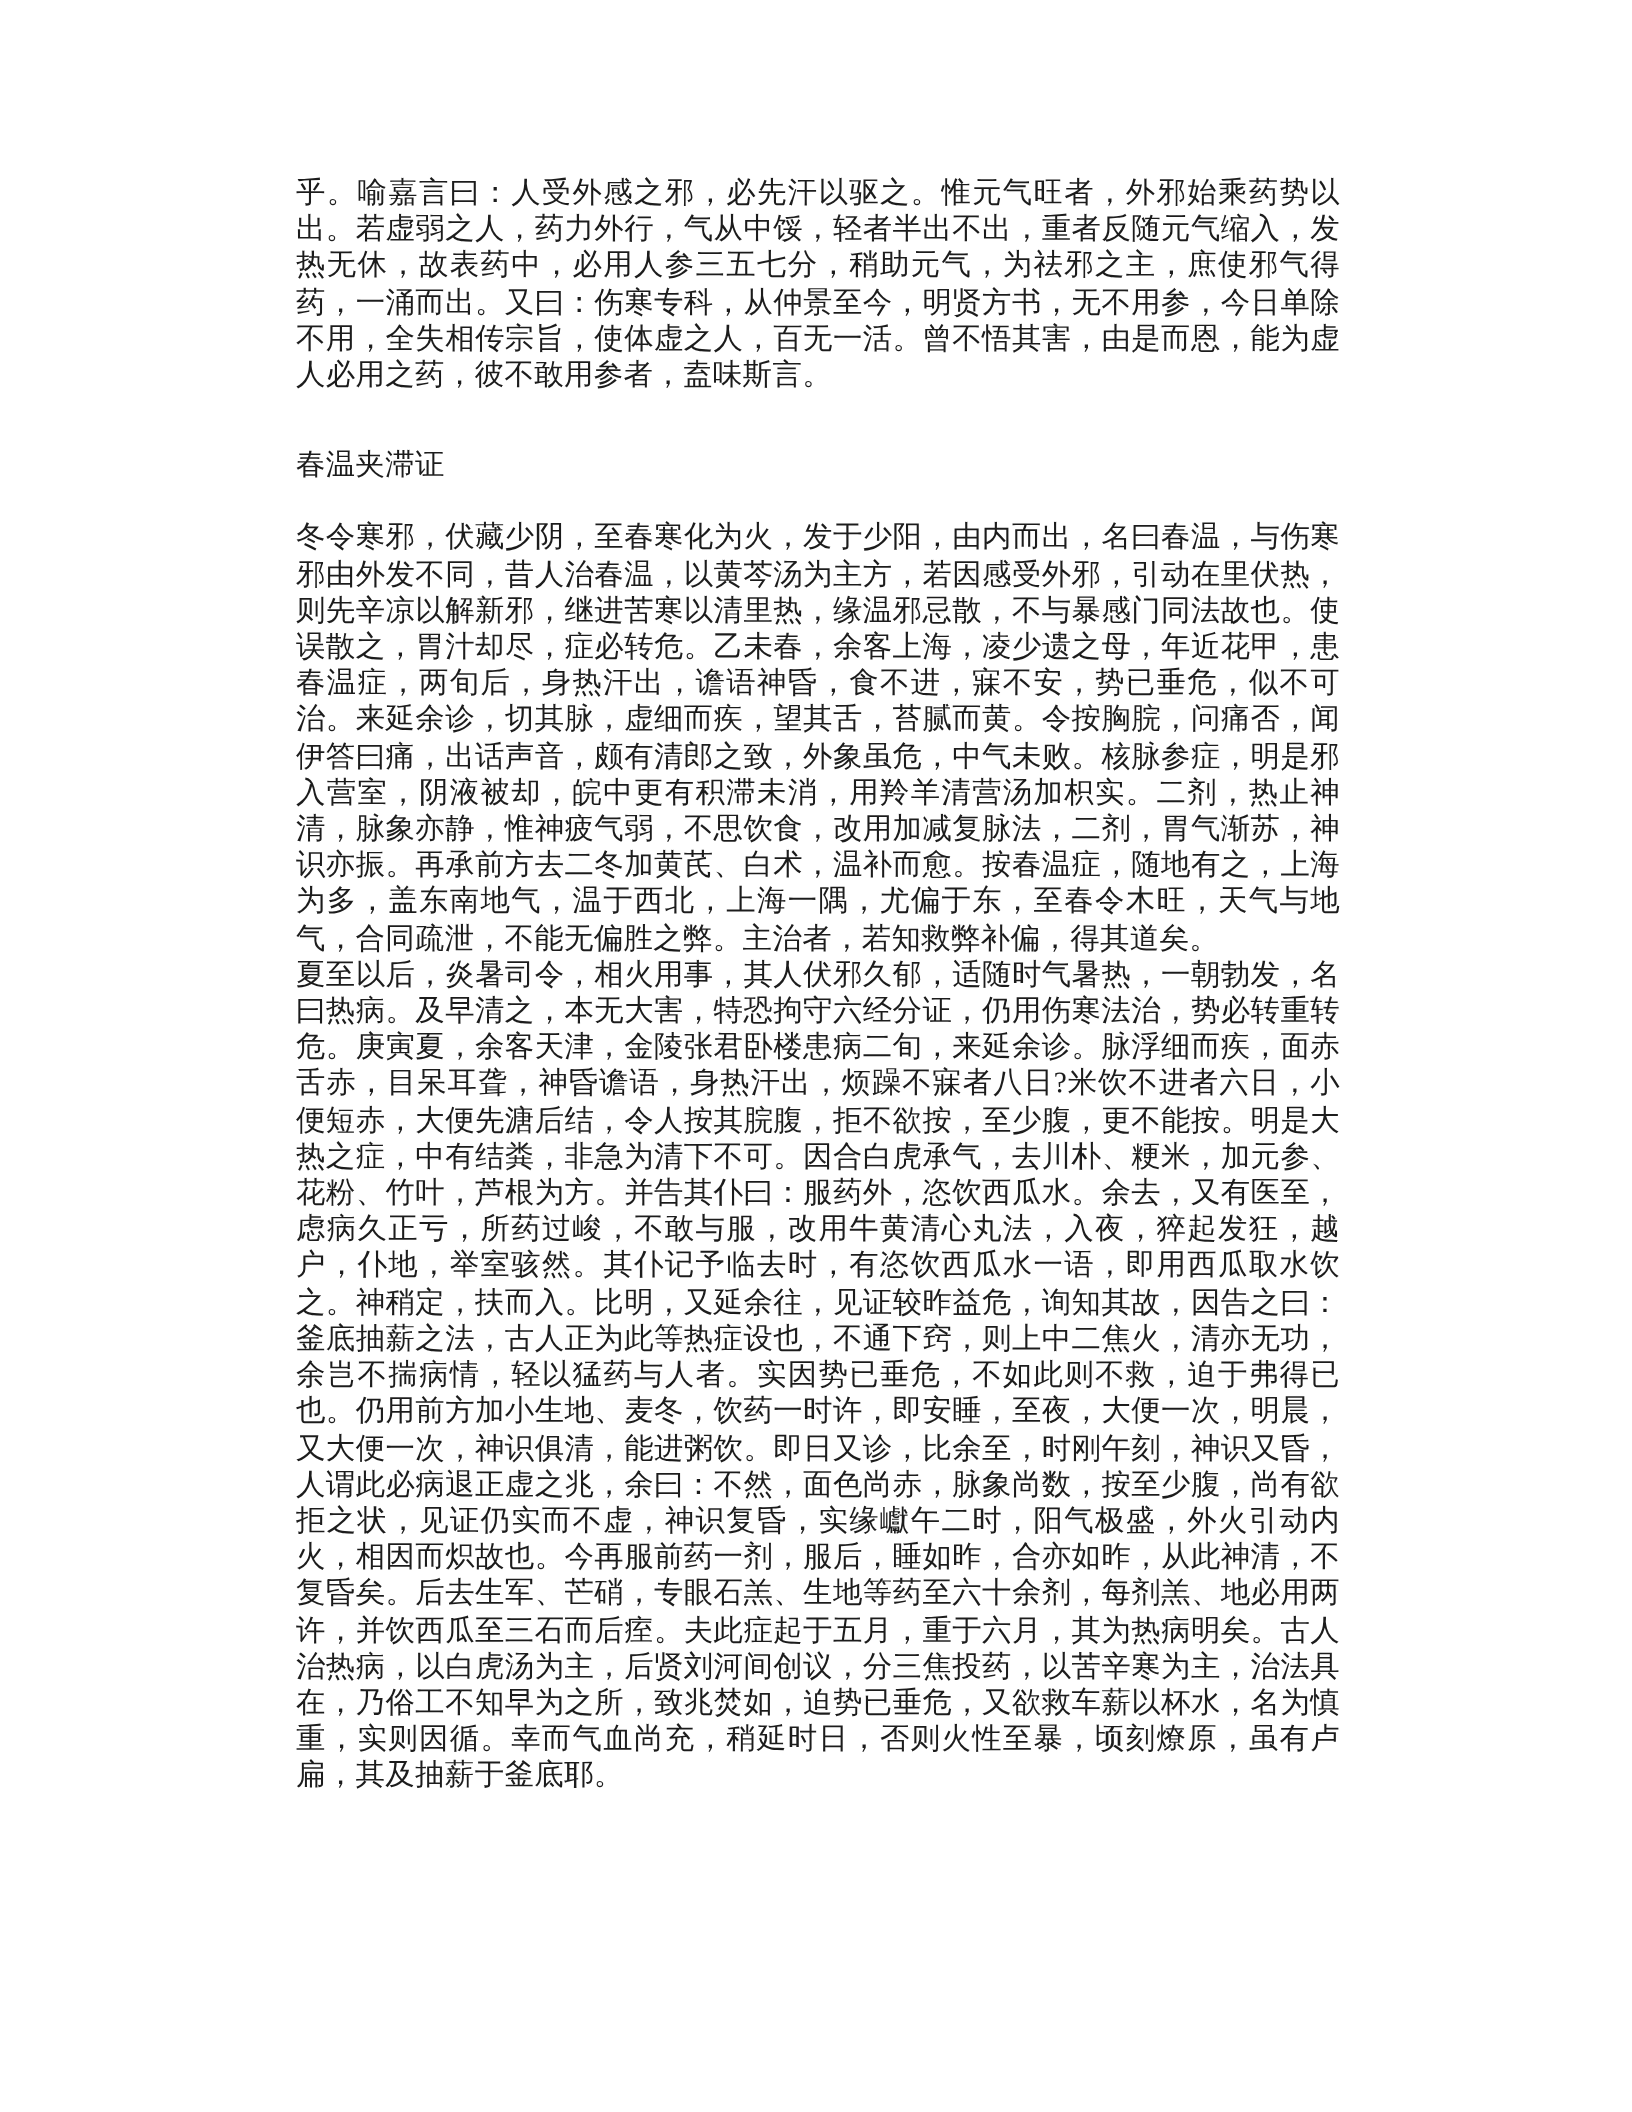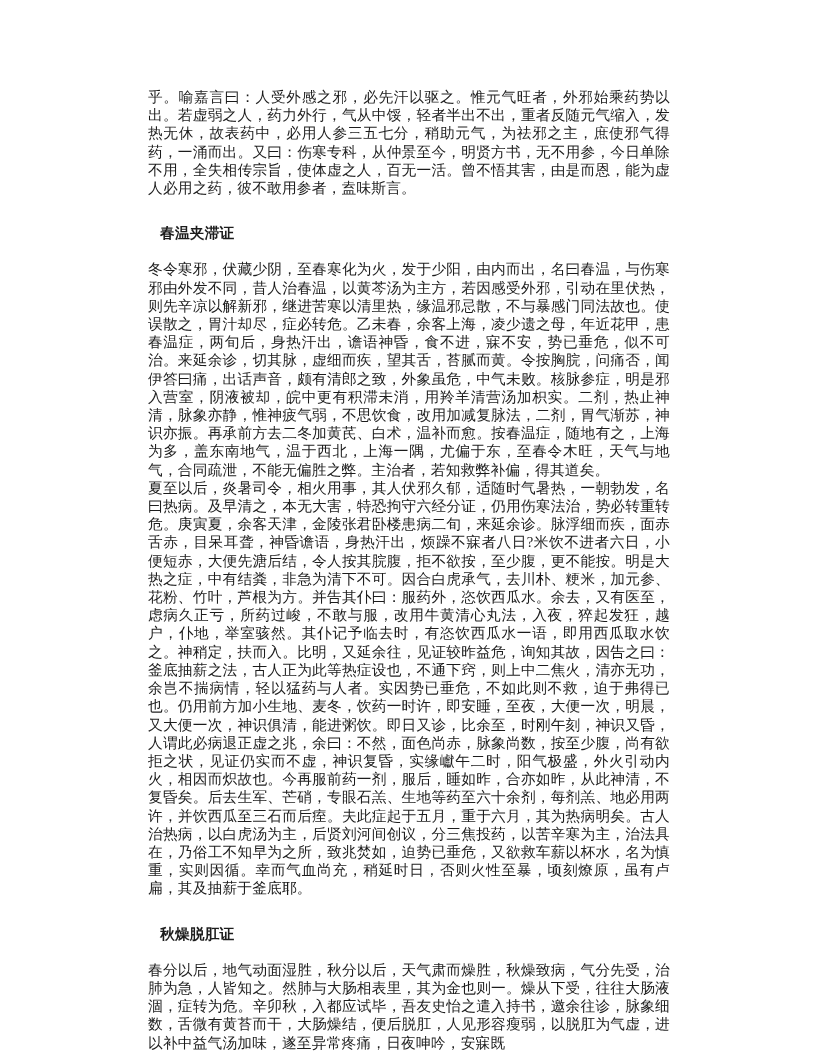--- a/index.html
+++ b/index.html
@@ -22,23 +22,23 @@
     color: #1c1c1c;
   }
   .page p {
     margin: 0;
     text-align: justify;
     text-justify: inter-ideograph;
     text-align-last: left;
     letter-spacing: 0.2px;
   }
   .page h2 {
-    margin: 27px 0 18px 12px;
+    margin: 27px 0 18px 0;
     font-size: inherit;
-    font-weight: bold;
+    font-weight: normal;
     line-height: 18.2px;
     letter-spacing: 0.2px;
   }
 </style>
 </head>
 <body>
 
 <div class="page">
 
   <section>
@@ -47,18 +47,14 @@
 
   <section>
     <h2>春温夹滞证</h2>
     <p>冬令寒邪，伏藏少阴，至春寒化为火，发于少阳，由内而出，名曰春温，与伤寒邪由外发不同，昔人治春温，以黄芩汤为主方，若因感受外邪，引动在里伏热，则先辛凉以解新邪，继进苦寒以清里热，缘温邪忌散，不与暴感门同法故也。使误散之，胃汁却尽，症必转危。乙未春，余客上海，凌少遗之母，年近花甲，患春温症，两旬后，身热汗出，谵语神昏，食不进，寐不安，势已垂危，似不可治。来延余诊，切其脉，虚细而疾，望其舌，苔腻而黄。令按胸脘，问痛否，闻伊答曰痛，出话声音，颇有清郎之致，外象虽危，中气未败。核脉参症，明是邪入营室，阴液被却，皖中更有积滞未消，用羚羊清营汤加枳实。二剂，热止神清，脉象亦静，惟神疲气弱，不思饮食，改用加减复脉法，二剂，胃气渐苏，神识亦振。再承前方去二冬加黄芪、白术，温补而愈。按春温症，随地有之，上海为多，盖东南地气，温于西北，上海一隅，尤偏于东，至春令木旺，天气与地气，合同疏泄，不能无偏胜之弊。主治者，若知救弊补偏，得其道矣。</p>
   </section>
 
   <section>
     <p>夏至以后，炎暑司令，相火用事，其人伏邪久郁，适随时气暑热，一朝勃发，名曰热病。及早清之，本无大害，特恐拘守六经分证，仍用伤寒法治，势必转重转危。庚寅夏，余客天津，金陵张君卧楼患病二旬，来延余诊。脉浮细而疾，面赤舌赤，目呆耳聋，神昏谵语，身热汗出，烦躁不寐者八日?米饮不进者六日，小便短赤，大便先溏后结，令人按其脘腹，拒不欲按，至少腹，更不能按。明是大热之症，中有结粪，非急为清下不可。因合白虎承气，去川朴、粳米，加元参、花粉、竹叶，芦根为方。并告其仆曰：服药外，恣饮西瓜水。余去，又有医至，虑病久正亏，所药过峻，不敢与服，改用牛黄清心丸法，入夜，猝起发狂，越户，仆地，举室骇然。其仆记予临去时，有恣饮西瓜水一语，即用西瓜取水饮之。神稍定，扶而入。比明，又延余往，见证较昨益危，询知其故，因告之曰：釜底抽薪之法，古人正为此等热症设也，不通下窍，则上中二焦火，清亦无功，余岂不揣病情，轻以猛药与人者。实因势已垂危，不如此则不救，迫于弗得已也。仍用前方加小生地、麦冬，饮药一时许，即安睡，至夜，大便一次，明晨，又大便一次，神识俱清，能进粥饮。即日又诊，比余至，时刚午刻，神识又昏，人谓此必病退正虚之兆，余曰：不然，面色尚赤，脉象尚数，按至少腹，尚有欲拒之状，见证仍实而不虚，神识复昏，实缘巘午二时，阳气极盛，外火引动内火，相因而炽故也。今再服前药一剂，服后，睡如昨，合亦如昨，从此神清，不复昏矣。后去生军、芒硝，专眼石羔、生地等药至六十余剂，每剂羔、地必用两许，并饮西瓜至三石而后痓。夫此症起于五月，重于六月，其为热病明矣。古人治热病，以白虎汤为主，后贤刘河间创议，分三焦投药，以苦辛寒为主，治法具在，乃俗工不知早为之所，致兆焚如，迫势已垂危，又欲救车薪以杯水，名为慎重，实则因循。幸而气血尚充，稍延时日，否则火性至暴，顷刻燎原，虽有卢扁，其及抽薪于釜底耶。</p>
   </section>
 
-  <section>
-    <h2>秋燥脱肛证</h2>
-    <p>春分以后，地气动面湿胜，秋分以后，天气肃而燥胜，秋燥致病，气分先受，治肺为急，人皆知之。然肺与大肠相表里，其为金也则一。燥从下受，往往大肠液涸，症转为危。辛卯秋，入都应试毕，吾友史怡之遣入持书，邀余往诊，脉象细数，舌微有黄苔而干，大肠燥结，便后脱肛，人见形容瘦弱，以脱肛为气虚，进以补中益气汤加味，遂至异常疼痛，日夜呻吟，安寐既</p>
-  </section>
 
 </div>
 
 </body></html>

